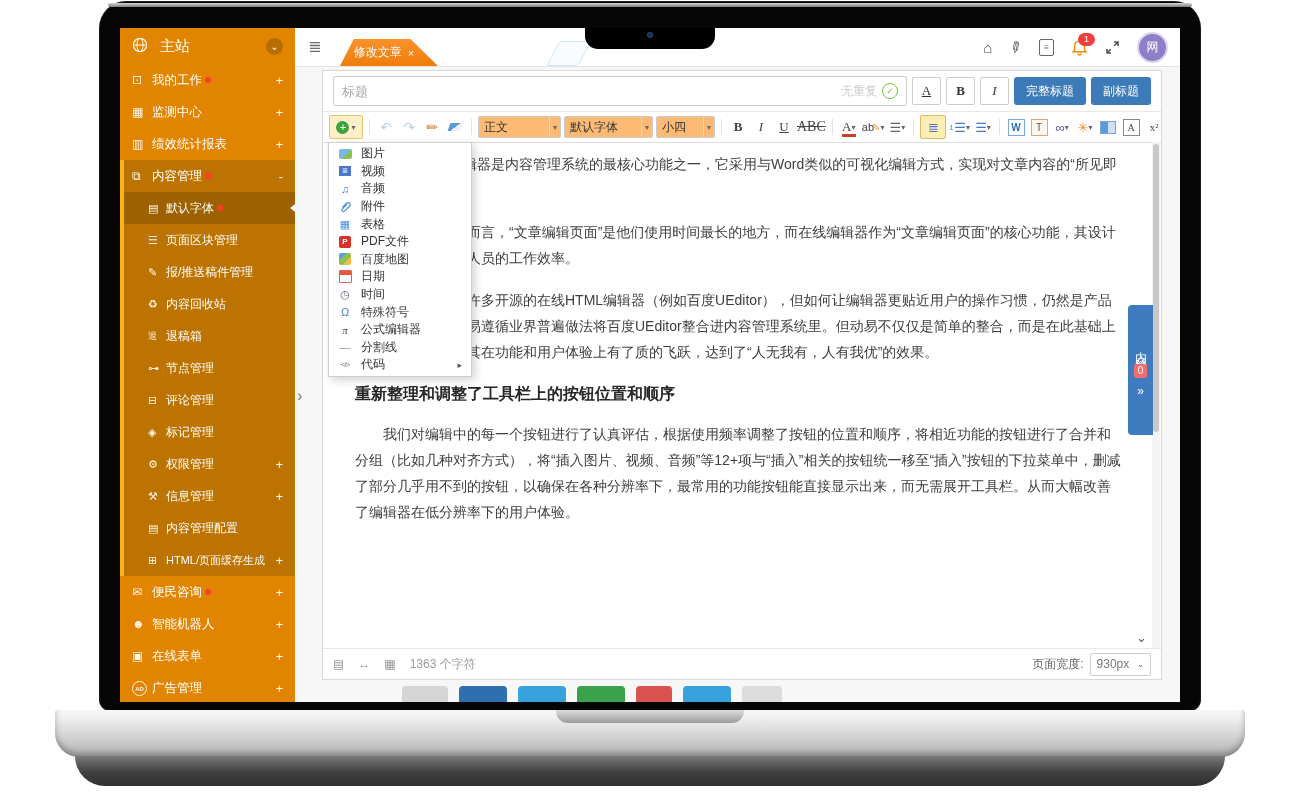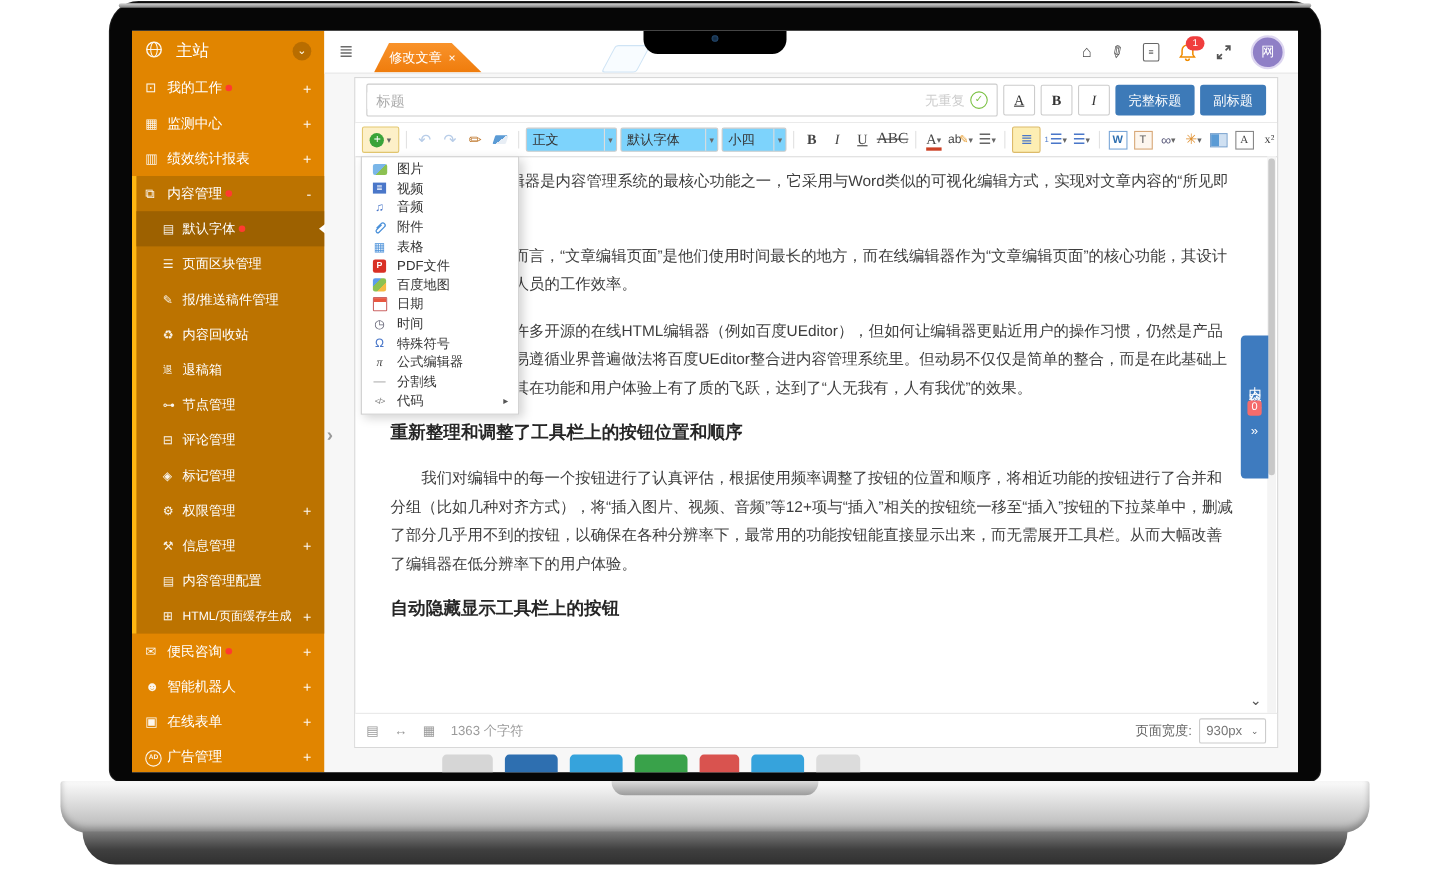--- a/index.html
+++ b/index.html
@@ -59,21 +59,21 @@
   
   .toolbar{display:flex;align-items:center;height:30px;padding:0 6px;gap:3px;border-bottom:1px solid #ddd;background:#fff;white-space:nowrap;overflow:hidden;}
   .sep{width:1px;height:16px;background:#e2e2e2;margin:0 3px;flex:none;}
   .tbi{display:flex;align-items:center;justify-content:center;min-width:20px;height:22px;color:#444;font-size:13px;flex:none;}
   .tb-insert{width:32px;background:#fdf0c8;border:1px solid #e3c770;border-radius:2px;gap:2px;}
   .plus-c{width:13px;height:13px;border-radius:50%;background:#3aa33a;color:#fff;font-size:11px;line-height:12px;text-align:center;}
   .caret{font-size:8px;color:#666;}
   .dis{color:#b8cde8;font-size:14px;}
   .brush{color:#c07a30;font-size:14px;}
   .eraser{width:12px;height:8px;background:linear-gradient(135deg,#5b9bd5 52%,#e8eef5 52%);transform:skewX(-18deg);border-radius:1px;}
-  .tb-select{height:20px;border:1px solid #ccc;border-radius:2px;background:#7dd3fc;display:flex;align-items:center;font-size:12px;color:#333;padding-left:5px;flex:none;}
+  .tb-select{height:20px;border:1px solid #ccc;border-radius:2px;background:#fdba74;display:flex;align-items:center;font-size:12px;color:#333;padding-left:5px;flex:none;}
   .tb-select .caret{border-left:1px solid #ddd;padding:0 3px;margin-left:4px;height:100%;display:flex;align-items:center;}
   .serif{font-family:"Liberation Serif","DejaVu Serif",serif;}
   .strike{font-size:14px;text-decoration:line-through;letter-spacing:0;}
   .fc{position:relative;}
   .fc .bar{position:absolute;left:3px;right:3px;bottom:1px;height:3px;background:#cc4125;}
   .hl-pen{color:#e8a33d;font-size:10px;margin-left:-2px;}
   .blue-g{color:#4a77c9;}
   .tb-hl{background:#fdeeb3;border:1px solid #dcba6a;border-radius:2px;width:24px;}
   .olnum{font-size:7px;color:#4a77c9;margin-right:1px;}
   .wbox{width:15px;height:15px;border:1px solid #7aa7d8;color:#2e6fb0;font-weight:bold;font-size:10px;display:flex;align-items:center;justify-content:center;background:#fff;}
@@ -374,21 +374,20 @@
           <span class="tbi more">»</span>
 
         </div>
 
         <div class="content">
           <p>在线HTML编辑器是内容管理系统的最核心功能之一，它采用与Word类似的可视化编辑方式，实现对文章内容的“所见即所得”的编辑。</p>
           <p>对于编辑人员而言，“文章编辑页面”是他们使用时间最长的地方，而在线编辑器作为“文章编辑页面”的核心功能，其设计优劣直接影响编辑人员的工作效率。</p>
           <p>虽然市面上有许多开源的在线HTML编辑器（例如百度UEditor），但如何让编辑器更贴近用户的操作习惯，仍然是产品设计中的课题。动易遵循业界普遍做法将百度UEditor整合进内容管理系统里。但动易不仅仅是简单的整合，而是在此基础上进行深度定制，使其在功能和用户体验上有了质的飞跃，达到了“人无我有，人有我优”的效果。</p>
           <h3>重新整理和调整了工具栏上的按钮位置和顺序</h3>
           <p>我们对编辑中的每一个按钮进行了认真评估，根据使用频率调整了按钮的位置和顺序，将相近功能的按钮进行了合并和分组（比如几种对齐方式），将“插入图片、视频、音频”等12+项与“插入”相关的按钮统一移至“插入”按钮的下拉菜单中，删减了部分几乎用不到的按钮，以确保在各种分辨率下，最常用的功能按钮能直接显示出来，而无需展开工具栏。从而大幅改善了编辑器在低分辨率下的用户体验。</p>
-          <h3>自动隐藏显示工具栏上的按钮</h3>
         </div>
 
         <span class="scroll-dn">⌄</span>
         <div class="vscroll">
             <div class="vthumb"></div>
           </div>
 
         <div class="statusbar">
           <span class="sb-ico">▤</span>
           <span class="sb-ico">↔</span>

